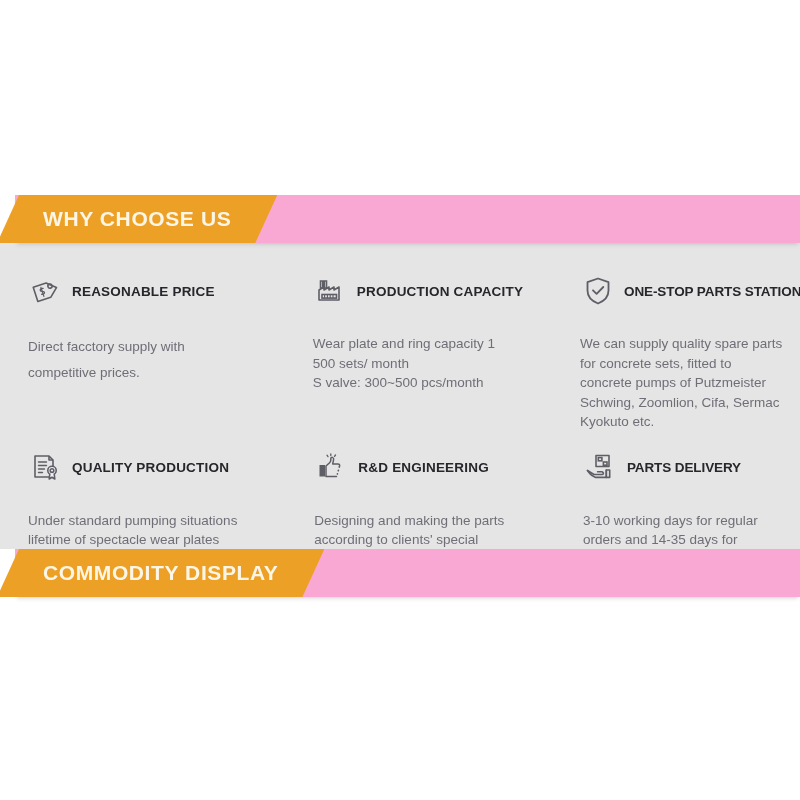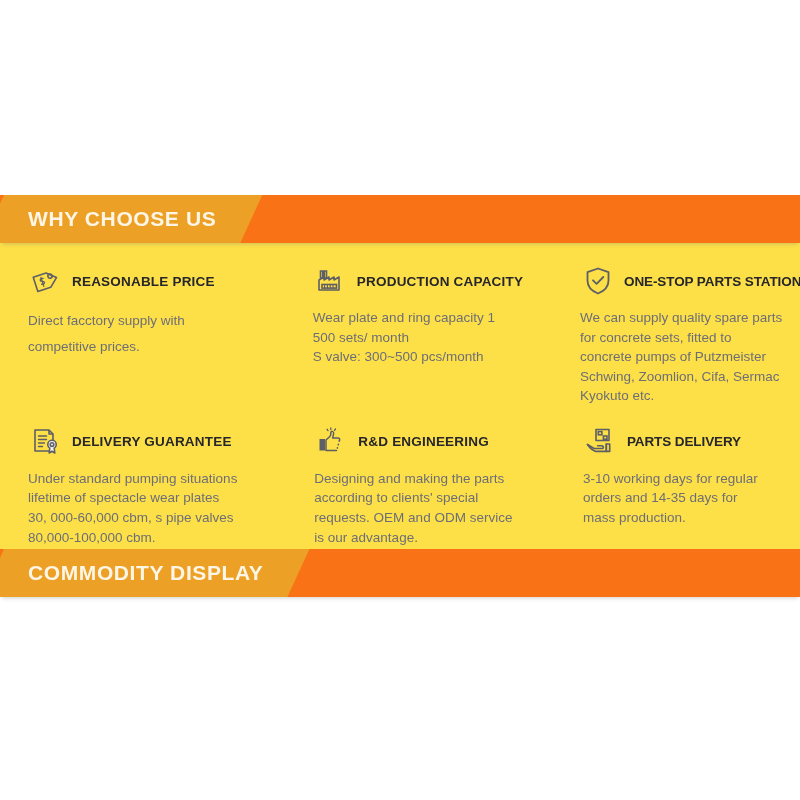--- a/index.html
+++ b/index.html
@@ -26,24 +26,25 @@
   .top-spacer {
     height: 195px;
     background: #ffffff;
     flex: none;
   }
 
   
   .banner-strip {
     position: relative;
     height: 48px;
-    background: #f97316;
+    background: #f9a8d4;
     flex: none;
     box-shadow: 0 3px 4px -2px rgba(120,120,130,0.35);
     z-index: 3;
+    margin-left: 15px;
   }
   .banner-tag {
     position: absolute;
     left: -18px;
     top: 0;
     height: 48px;
     padding: 0 46px 0 46px;
     background: #eda026;
     display: flex;
     align-items: center;
@@ -55,22 +56,22 @@
     font-size: 21px;
     font-weight: bold;
     letter-spacing: 0.6px;
     white-space: nowrap;
   }
 
   
   .features {
     flex: none;
     height: 306px;
-    background: #fde047;
-    padding: 18px 10px 0 10px;
+    background: #e5e5e5;
+    padding: 28px 10px 0 10px;
     box-sizing: border-box;
     position: relative;
     z-index: 1;
   }
   .feature-row {
     display: flex;
     width: 100%;
   }
   .feature-row + .feature-row {
     margin-top: 16px;
@@ -102,21 +103,21 @@
   .feature-title {
     font-size: 13.5px;
     font-weight: bold;
     color: #26262b;
     letter-spacing: 0.2px;
     white-space: nowrap;
   }
   .col-3 .feature-title { letter-spacing: -0.1px; }
 
   .feature-body {
-    margin-top: 7px;
+    margin-top: 23px;
     font-size: 13.5px;
     line-height: 1.45;
     color: #6e6e77;
     white-space: pre-line;
   }
   .col-1 .feature-body.airy { line-height: 1.95; }
 
   
   .bottom-spacer {
     flex: 1 1 auto;
@@ -201,21 +202,21 @@
           <span class="feature-icon">
             <svg width="30" height="30" viewBox="0 0 30 30" fill="none" stroke="#5e5e66" stroke-width="1.6">
               <path d="M4 3h14l4 4v17H4z" stroke-linejoin="round"></path>
               <path d="M18 3v4h4" stroke-linejoin="round"></path>
               <path d="M7.5 9h8M7.5 12.5h8M7.5 16h6M7.5 19.5h4" stroke-width="1.4" stroke-linecap="round"></path>
               <circle cx="21" cy="17.5" r="4.2" fill="#f2f2f5"></circle>
               <circle cx="21" cy="17.5" r="1.8"></circle>
               <path d="M18.8 21l-.6 5 2.8-1.7 2.8 1.7-.6-5" stroke-linejoin="round" fill="#f2f2f5"></path>
             </svg>
           </span>
-          <span class="feature-title">DELIVERY GUARANTEE</span>
+          <span class="feature-title">QUALITY PRODUCTION</span>
         </div>
         <div class="feature-body">Under standard pumping situations
 lifetime of spectacle wear plates
 30, 000-60,000 cbm, s pipe valves
 80,000-100,000 cbm.</div>
       </div>
 
       <div class="feature col-2">
         <div class="feature-head">
           <span class="feature-icon">

